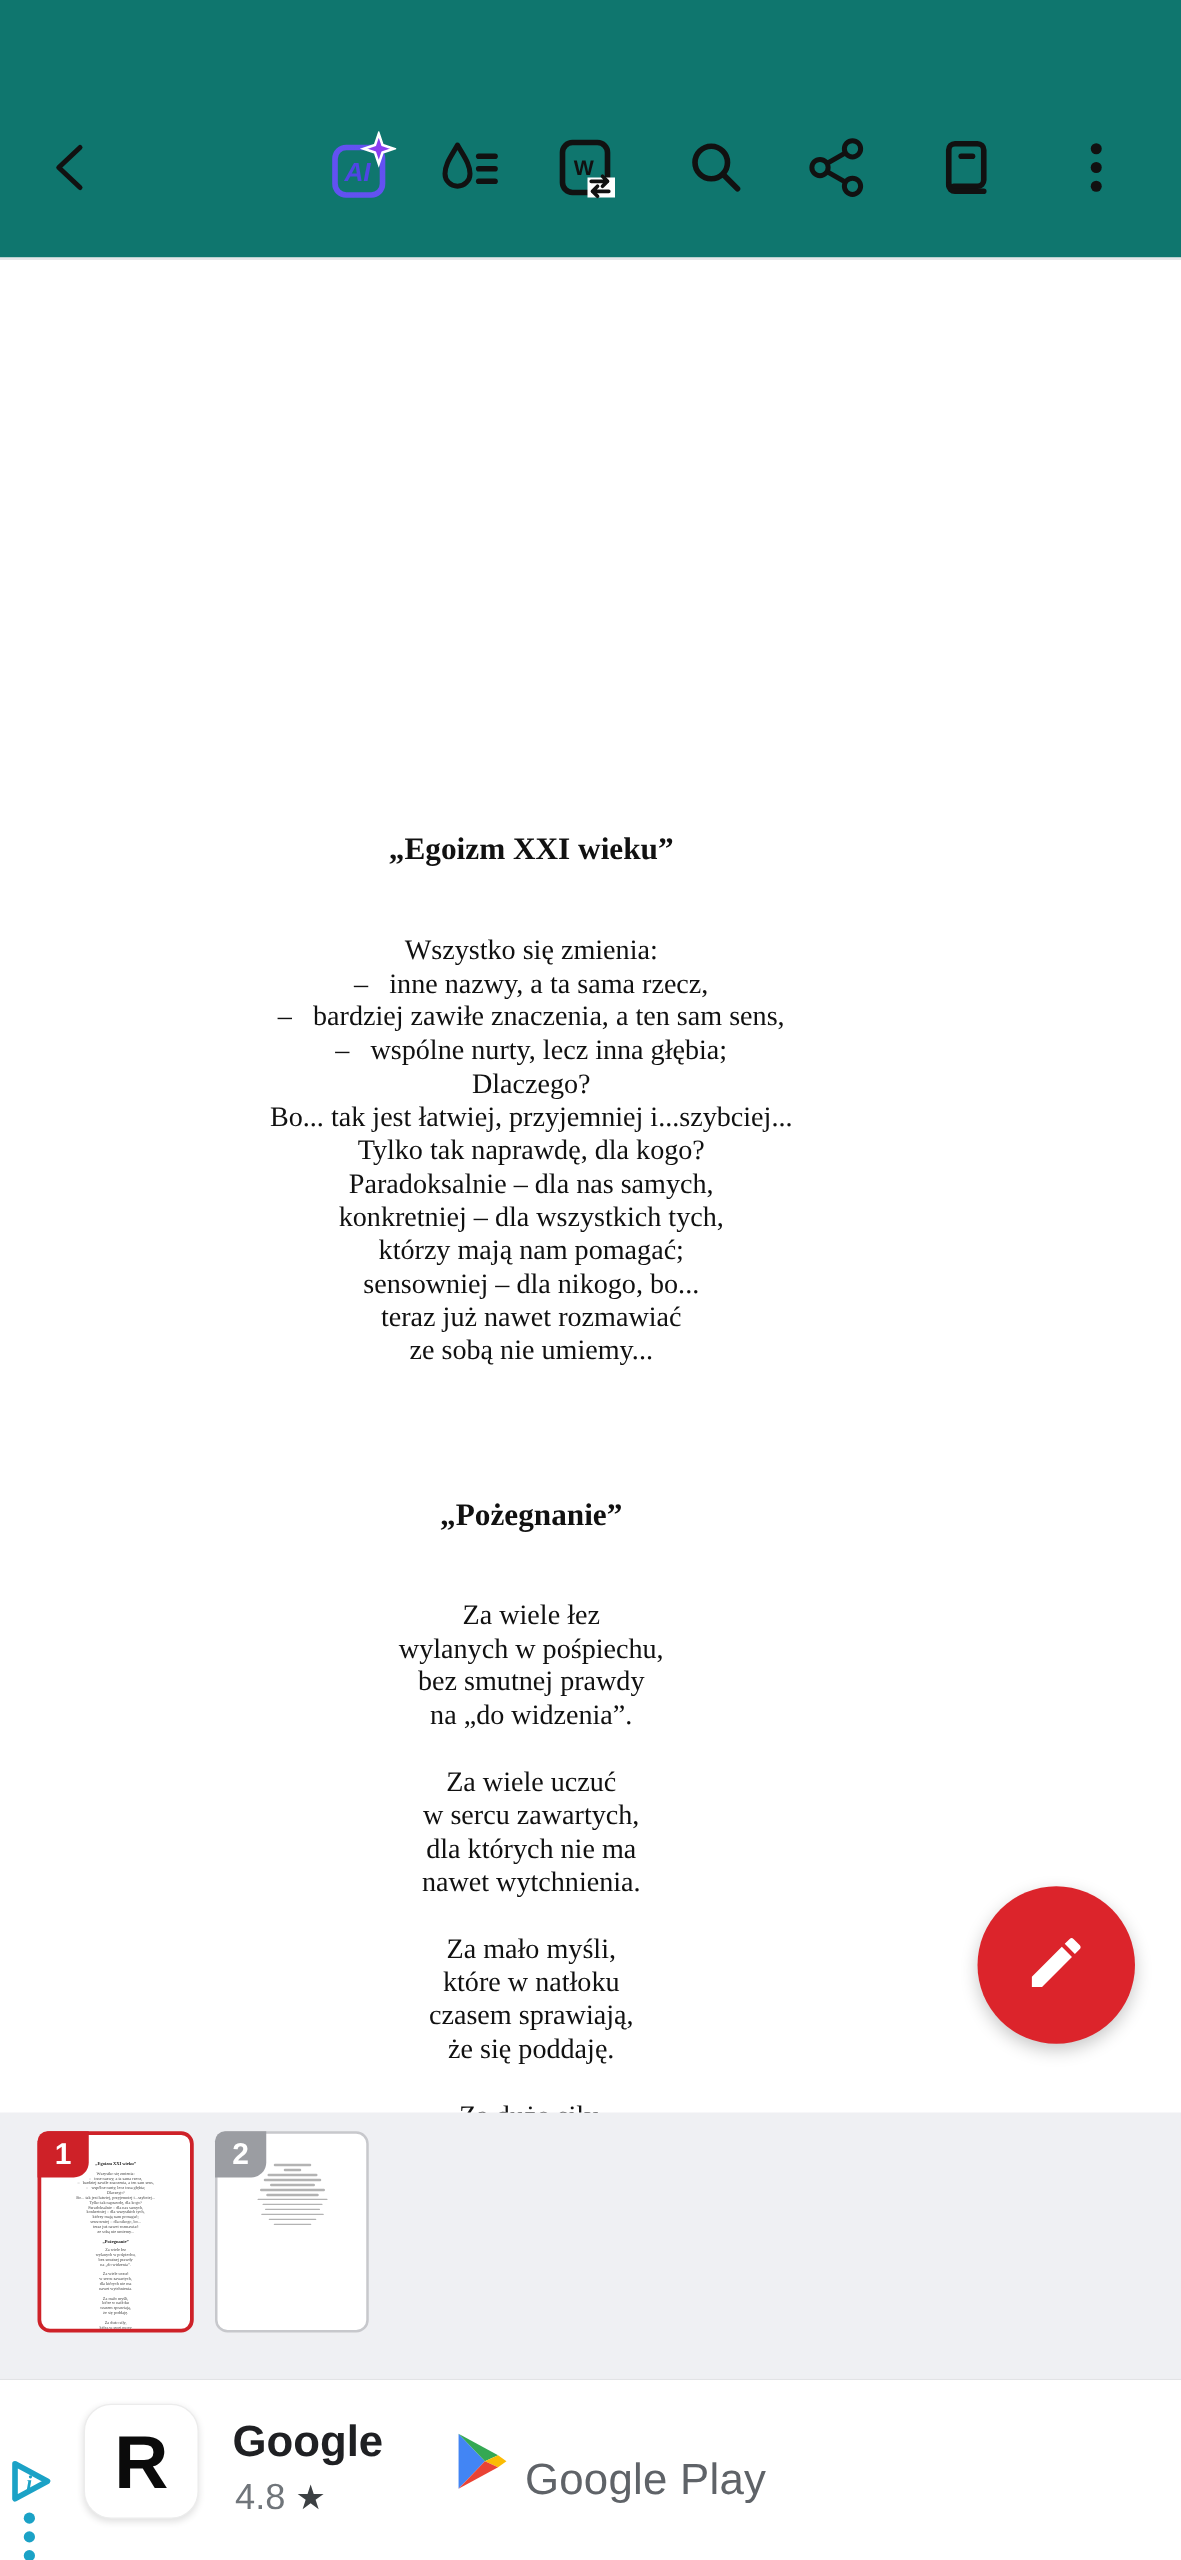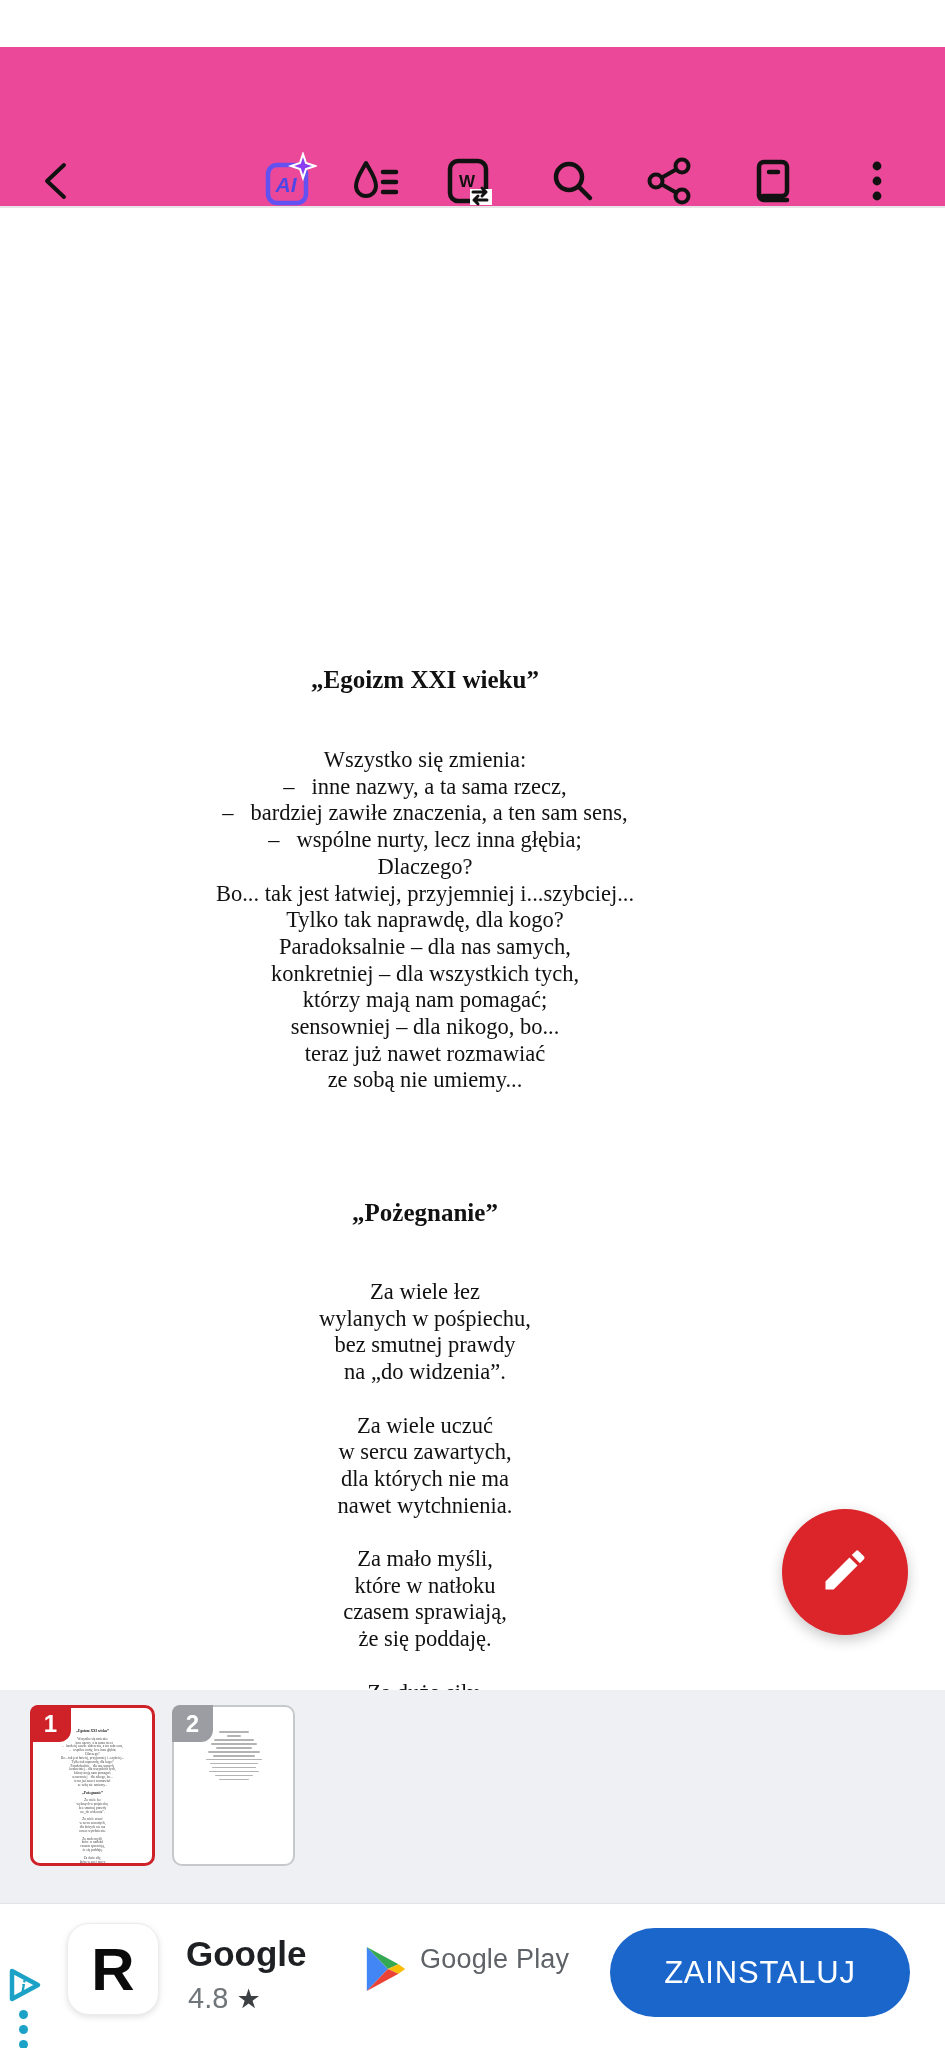--- a/index.html
+++ b/index.html
@@ -3,21 +3,21 @@
 <meta charset="utf-8">
 <style>
   * { margin:0; padding:0; box-sizing:border-box; }
   html,body { background:#ffffff; }
   #screen {
     position:relative; width:945px; height:2048px; overflow:hidden;
     background:#ffffff; font-family:"Liberation Sans", sans-serif;
   }
 
   
-  #toolbar { position:absolute; left:0; top:0; width:945px; height:206px; background:#ec4899;margin-top:47px; }
+  #toolbar { position:absolute; left:0; top:0; width:945px; height:206px; background:#0f766e; }
   #toolbar-divider { position:absolute; left:0; top:206px; width:945px; height:2px; background:#e6e6e8; }
   .tb-icon { position:absolute; top:108px; width:52px; height:52px; display:flex; align-items:center; justify-content:center; }
   .tb-icon svg { display:block; }
 
   
   #page-badge {
     position:absolute; left:35px; top:226px; width:86px; height:56px;
     background:#57575b; border-radius:13px; color:#fff;
     display:flex; align-items:center; justify-content:center;
     font-size:31px; letter-spacing:1px;
@@ -79,21 +79,21 @@
     position:absolute; left:67px; top:19px; width:92px; height:92px;
     background:#fff; border:1px solid #ececec; border-radius:22px;
     box-shadow:0 2px 6px rgba(0,0,0,0.12);
     display:flex; align-items:center; justify-content:center;
     font-weight:800; font-size:60px; color:#0b0b0b;
   }
   #ad-app-name { position:absolute; left:186px; top:30px; font-size:35px; font-weight:600; color:#1f2023; }
   #ad-rating { position:absolute; left:188px; top:78px; font-size:29px; color:#70757a;text-align:center; }
   #ad-rating .star { color:#3c4043; font-size:27px; }
   #gp-logo { position:absolute; left:363px; top:40px; }
-  #gp-text { position:absolute; left:420px; top:40px; font-size:27px; color:#5f6368; letter-spacing:0.2px; }
+  #gp-text { position:absolute; left:420px; top:60px; font-size:35px; color:#5f6368; letter-spacing:0.2px; }
   #install-btn {
     position:absolute; left:610px; top:24px; width:300px; height:89px;
     background:#1b66cb; border:none; border-radius:45px; color:#fff;
     font-size:31px; font-family:"Liberation Sans", sans-serif; letter-spacing:0.8px;
     display:flex; align-items:center; justify-content:center; cursor:pointer;
   }
 </style>
 </head>
 <body>
 
@@ -327,16 +327,15 @@
     <div id="gp-logo">
       <svg width="46" height="50" viewBox="0 0 48 52">
         <path d="M4 3 L26 26 L4 49 Z" fill="#4285F4"></path>
         <path d="M4 3 L37 21 L26 26 Z" fill="#34A853"></path>
         <path d="M26 26 L37 21 L44 26 L37 31 Z" fill="#FBBC04"></path>
         <path d="M4 49 L37 31 L26 26 Z" fill="#EA4335"></path>
       </svg>
     </div>
     <div id="gp-text">Google Play</div>
 
-    <button id="install-btn">ZAINSTALUJ</button>
   </div>
 
 </div>
 
 </body></html>

